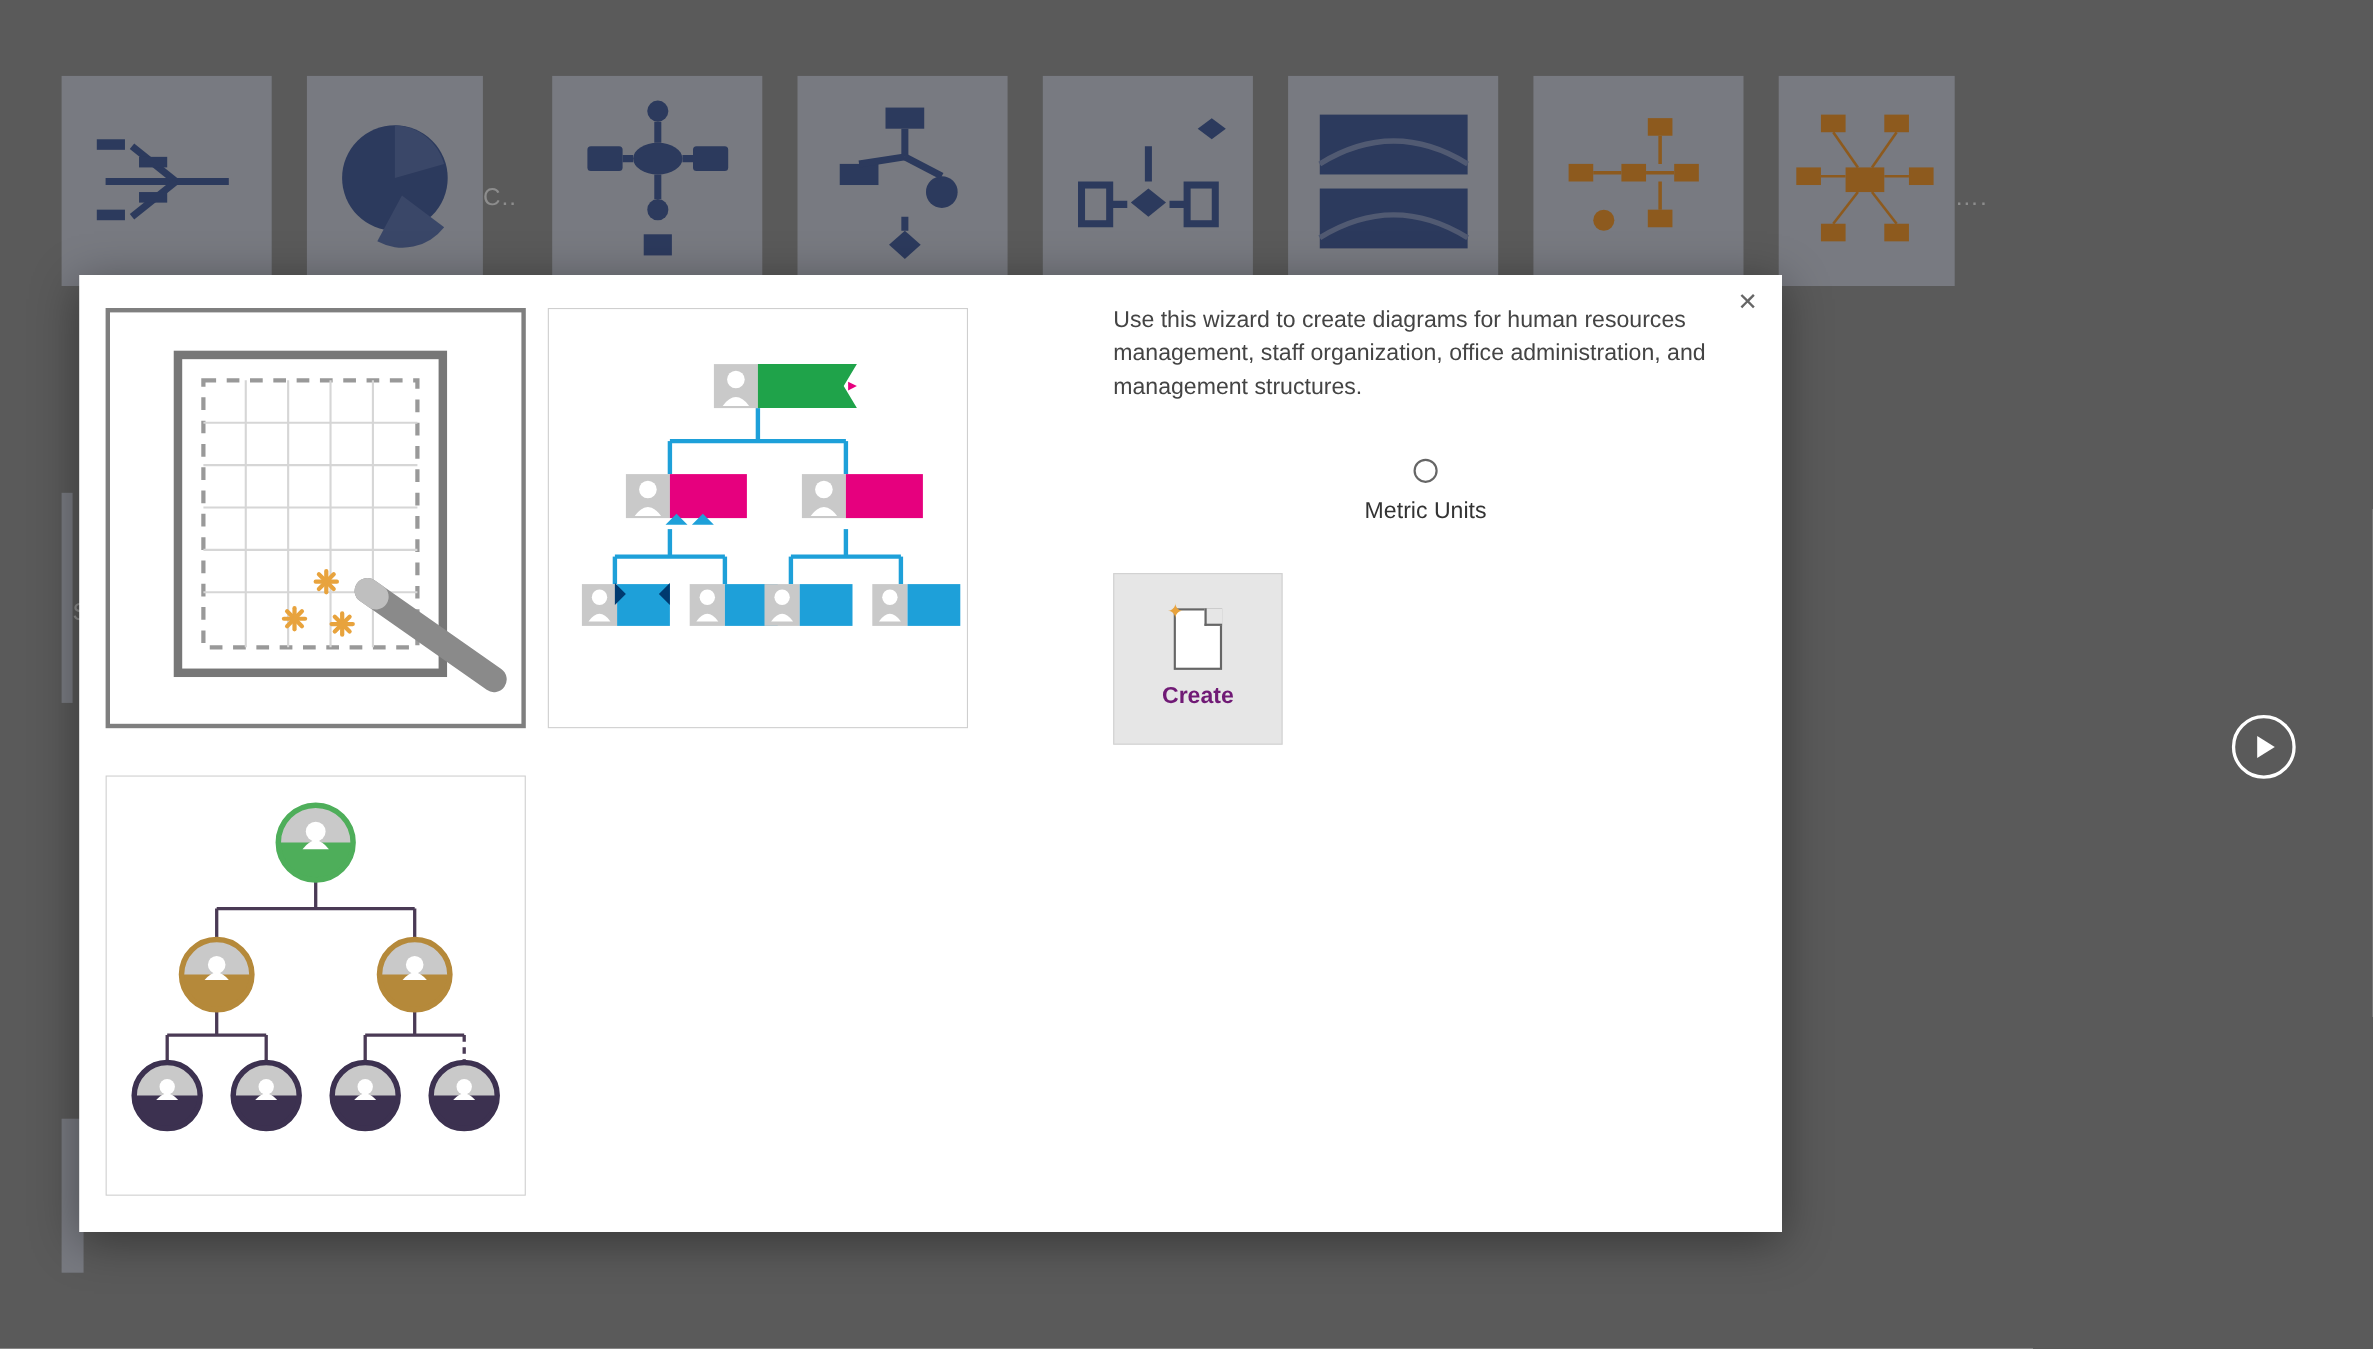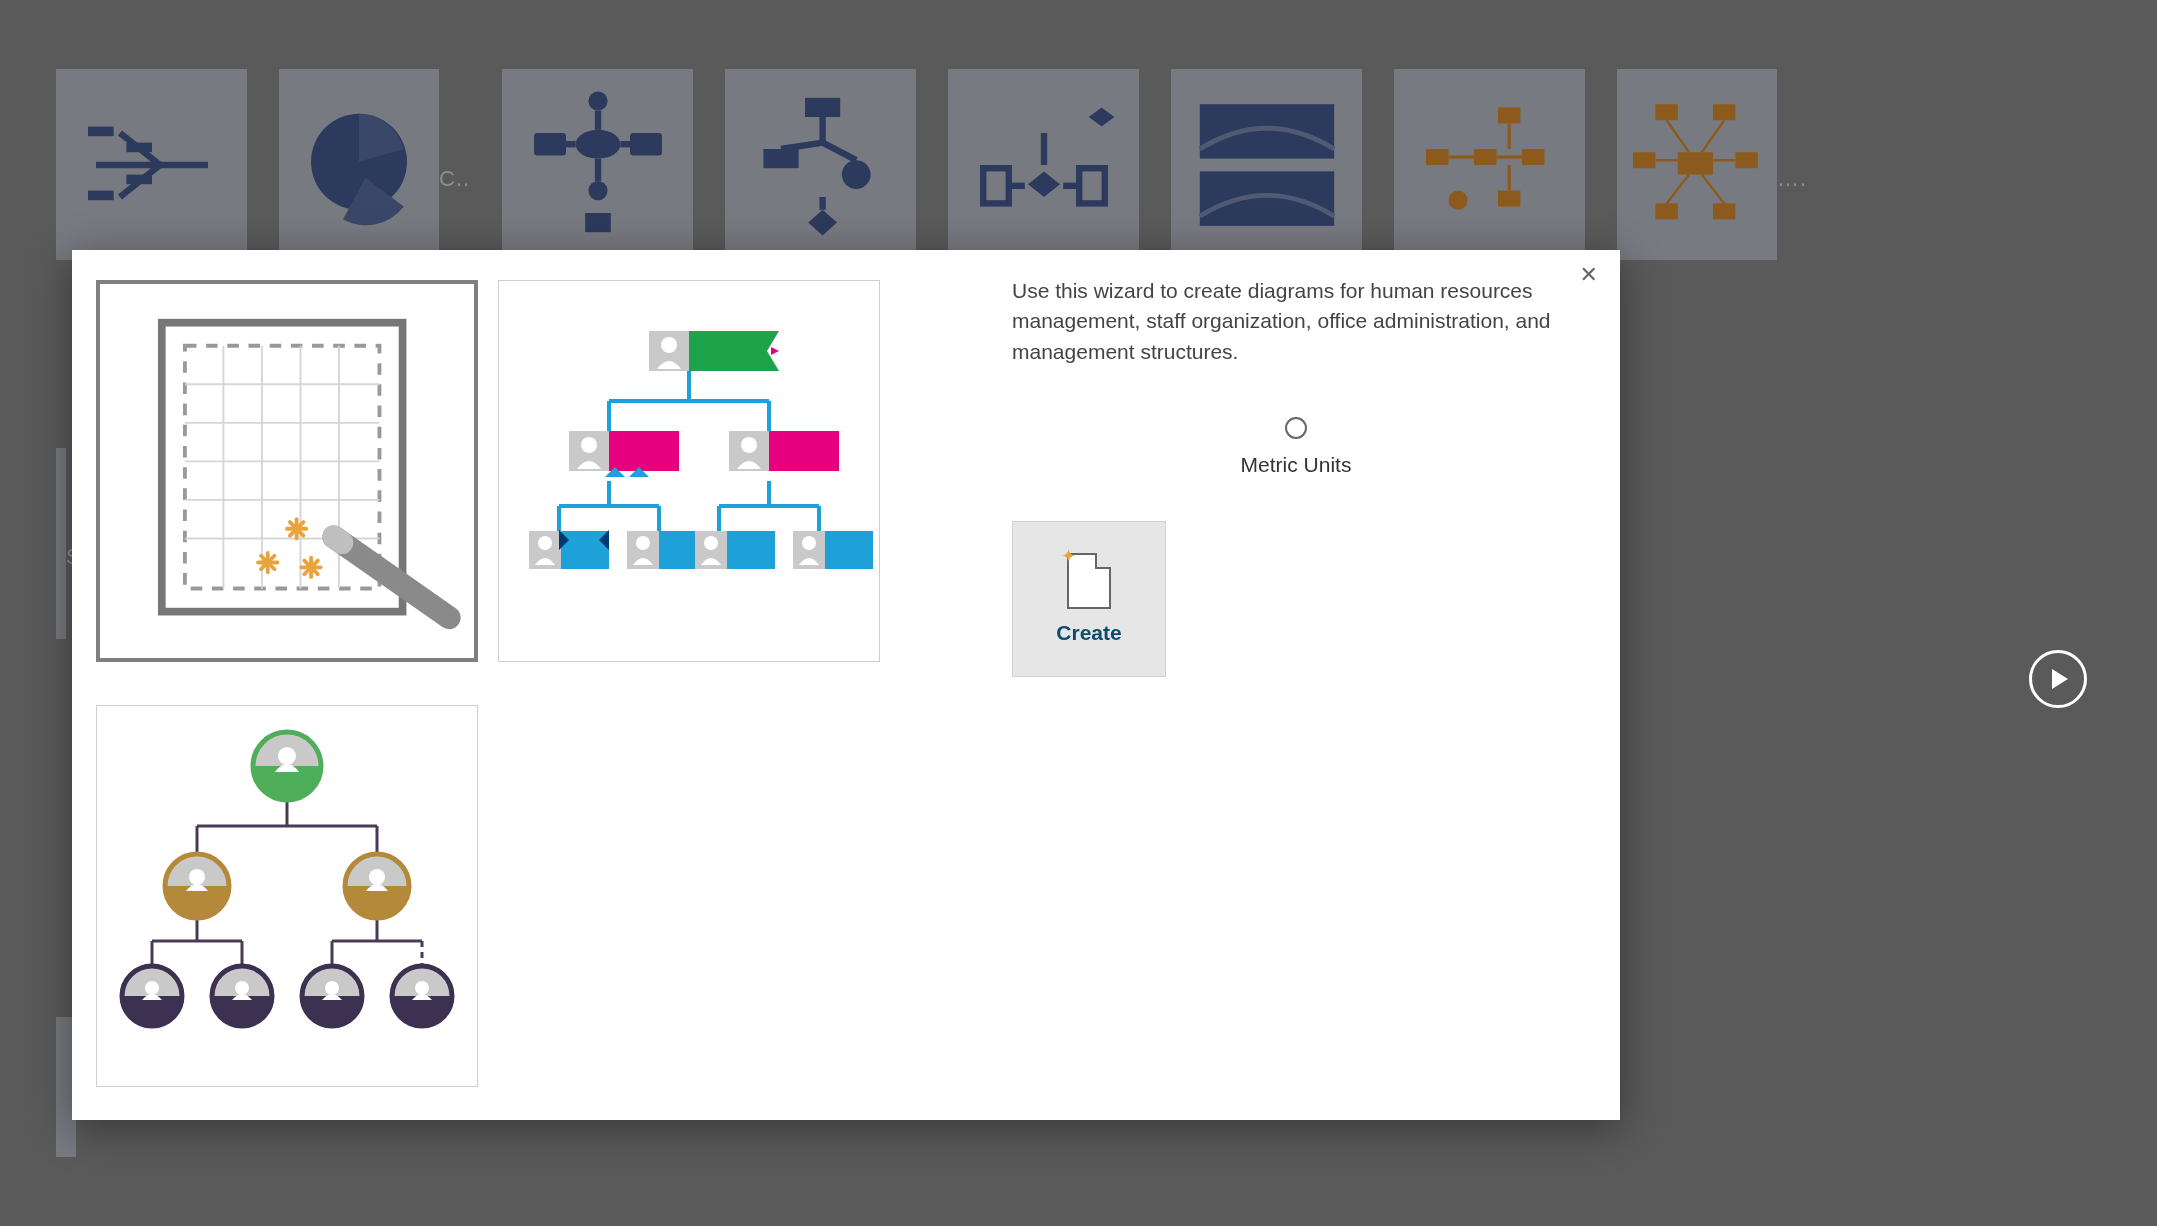--- a/index.html
+++ b/index.html
@@ -102,21 +102,21 @@
   .create-btn .doc-icon {
     width:44px; height:56px; border:2px solid #666; background:#fff; position:relative;
   }
   .create-btn .doc-icon::before{
     content:""; position:absolute; top:-2px; right:-2px; width:14px; height:14px;
     background:#e6e6e6; border-left:2px solid #666; border-bottom:2px solid #666;
   }
   .create-btn .doc-icon .spark{
     position:absolute; top:-10px; left:-8px; color:#e8a33d; font-size:18px;
   }
-  .create-btn span.lbl { font-size:21px; font-weight:600; color:#0c4a6e; }
+  .create-btn span.lbl { font-size:21px; font-weight:600; color:#701a75; }
 
   
 </style>
 </head>
 <body>
 
 <div class="gallery">
 
   <div class="tile">
     <div class="thumb">

